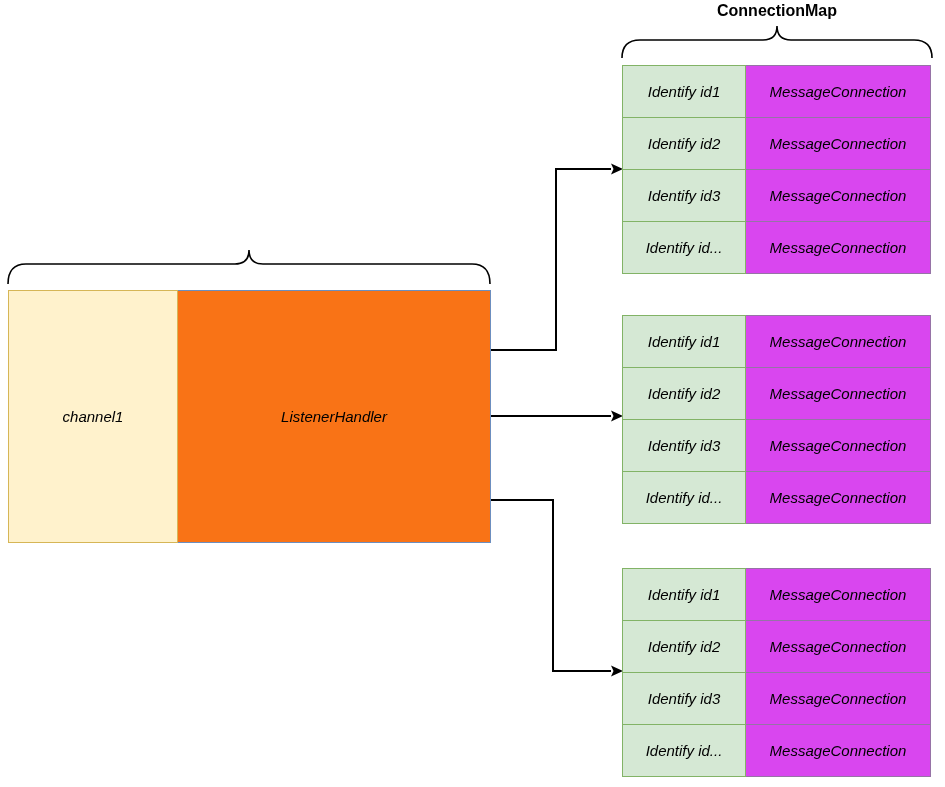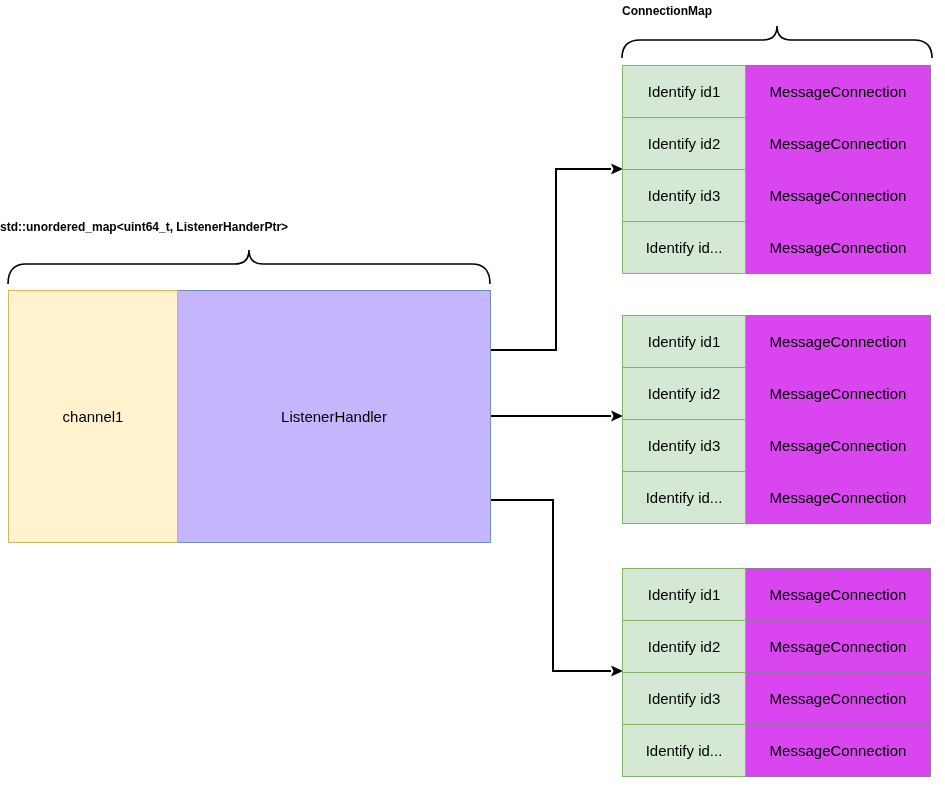--- a/index.html
+++ b/index.html
@@ -13,49 +13,51 @@
     overflow: hidden;
   }
   #connectors {
     position: absolute;
     left: 0; top: 0;
     width: 945px; height: 787px;
   }
   .title {
     position: absolute;
     font-weight: bold;
-    font-size: 12px;
+    font-size: 16px;
     line-height: 20px;
+    text-align: center;
     white-space: nowrap;
   }
   .left-title  { left: 0px;   top: 217px; width: 498px; }
   .right-title { left: 622px; top: 1px;   width: 310px; }
 
   table.map-table {
     position: absolute;
     border-collapse: collapse;
     table-layout: fixed;
     font-size: 15px;
   }
   table.map-table td {
     text-align: center;
     vertical-align: middle;
     padding: 0;
     overflow: hidden;
+    font-style: italic;
   }
   .left-table { left: 8px; top: 290px; width: 482px; height: 253px; }
   .left-table td { height: 84px; }
   .conn-table { left: 622px; width: 308px; height: 207px; }
   .conn-table td { height: 51px; }
   .conn-t1 { top: 65px; }
   .conn-t2 { top: 315px; }
   .conn-t3 { top: 568px; }
 
   td.cell-key  { background: #FFF2CC; border: 1.5px solid #D6B656; margin-left: 12px; }
-  td.cell-val  { background: #c4b5fd; border: 1.5px solid #6C8EBF; }
+  td.cell-val  { background: #f97316; border: 1.5px solid #6C8EBF; }
   td.cell-id   { background: #D5E8D4; border: 1.5px solid #82B366; }
   td.cell-conn { background: #d946ef; border: 1.5px solid #9673A6; }
 
   .brace  { stroke: #000000; stroke-width: 1.6; fill: none; }
   .edge   { stroke: #000000; stroke-width: 2;   fill: none; }
   .ahead  { fill: #000000; stroke: none; }
 </style>
 </head>
 <body>
 
@@ -74,21 +76,20 @@
     <g>
       <path class="edge" d="M 490 416 L 611 416"></path>
       <polygon class="ahead" points="611,410.5 623,416 611,421.5 613.5,416"></polygon>
     </g>
     <g>
       <path class="edge" d="M 490 500 L 553 500 L 553 671 L 611 671"></path>
       <polygon class="ahead" points="611,665.5 623,671 611,676.5 613.5,671"></polygon>
     </g>
   </svg>
 
-  <div class="title left-title">std::unordered_map&lt;uint64_t, ListenerHanderPtr&gt;</div>
   <div class="title right-title">ConnectionMap</div>
 
   <table class="map-table left-table">
     <colgroup>
         <col style="width:169px">
         <col style="width:313px">
       </colgroup>
     <tbody>
       <tr>
         <td class="cell-key">channel1</td>

